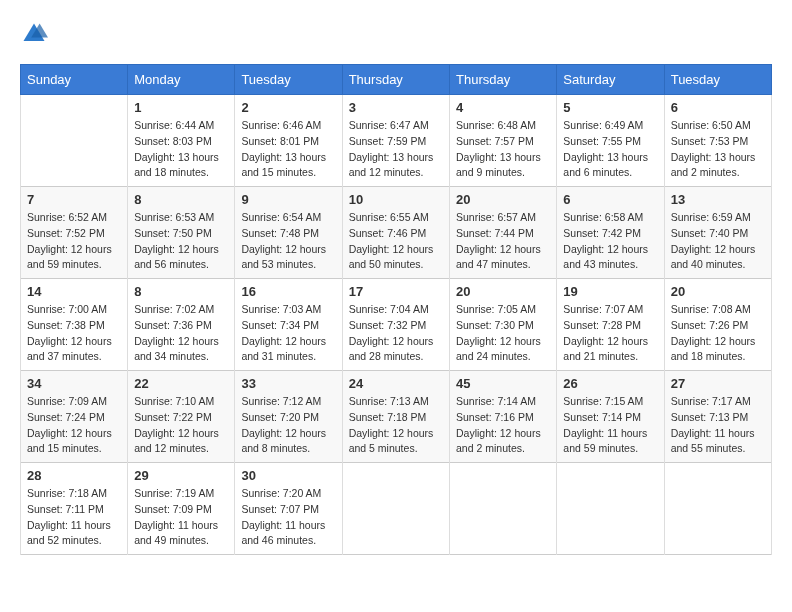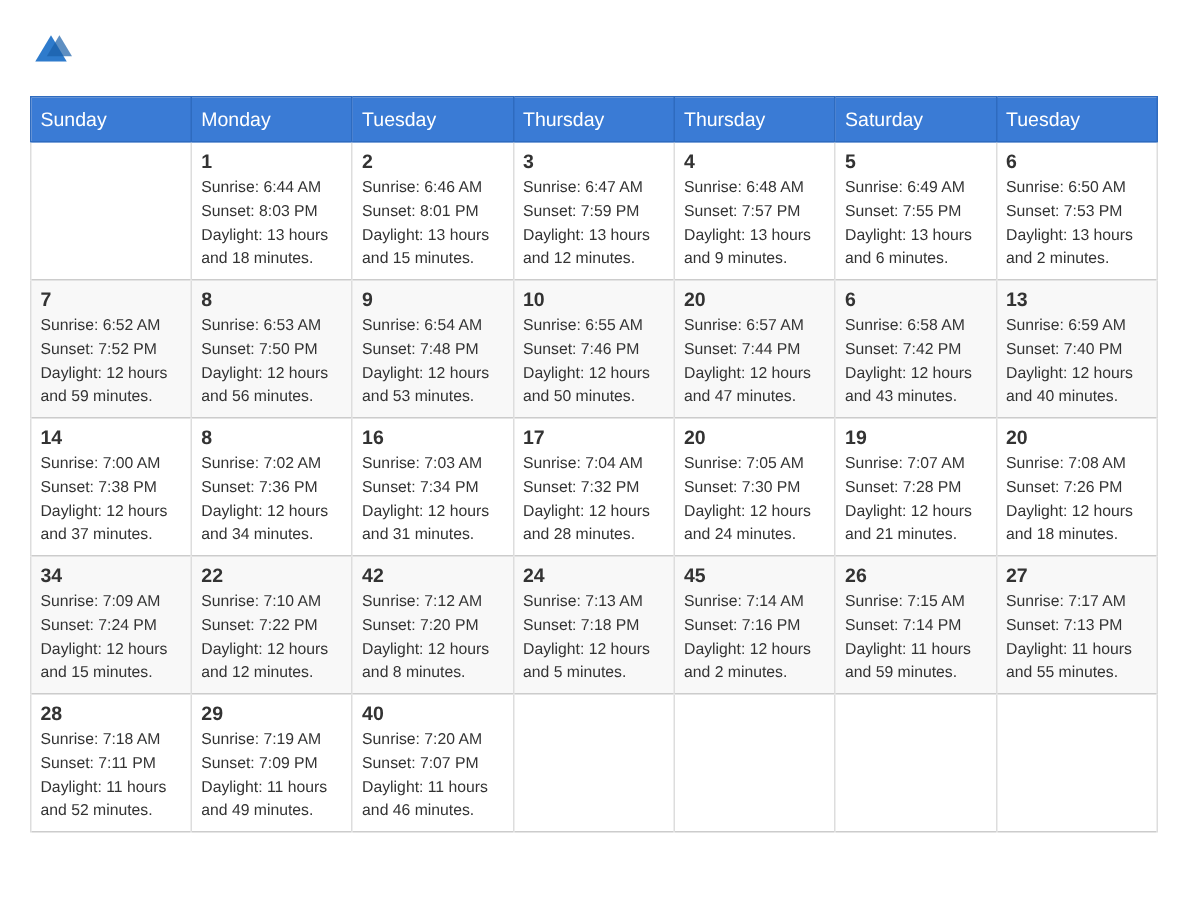--- a/index.html
+++ b/index.html
@@ -213,21 +213,21 @@
       <tr>
         <td>
           <span class="day-number">34</span>
           <div class="day-info">Sunrise: 7:09 AM<br>Sunset: 7:24 PM<br>Daylight: 12 hours and 15 minutes.</div>
         </td>
         <td>
           <span class="day-number">22</span>
           <div class="day-info">Sunrise: 7:10 AM<br>Sunset: 7:22 PM<br>Daylight: 12 hours and 12 minutes.</div>
         </td>
         <td>
-          <span class="day-number">42</span>
+          <span class="day-number">33</span>
           <div class="day-info">Sunrise: 7:12 AM<br>Sunset: 7:20 PM<br>Daylight: 12 hours and 8 minutes.</div>
         </td>
         <td>
           <span class="day-number">24</span>
           <div class="day-info">Sunrise: 7:13 AM<br>Sunset: 7:18 PM<br>Daylight: 12 hours and 5 minutes.</div>
         </td>
         <td>
           <span class="day-number">45</span>
           <div class="day-info">Sunrise: 7:14 AM<br>Sunset: 7:16 PM<br>Daylight: 12 hours and 2 minutes.</div>
         </td>
@@ -243,21 +243,21 @@
       <tr>
         <td>
           <span class="day-number">28</span>
           <div class="day-info">Sunrise: 7:18 AM<br>Sunset: 7:11 PM<br>Daylight: 11 hours and 52 minutes.</div>
         </td>
         <td>
           <span class="day-number">29</span>
           <div class="day-info">Sunrise: 7:19 AM<br>Sunset: 7:09 PM<br>Daylight: 11 hours and 49 minutes.</div>
         </td>
         <td>
-          <span class="day-number">40</span>
+          <span class="day-number">30</span>
           <div class="day-info">Sunrise: 7:20 AM<br>Sunset: 7:07 PM<br>Daylight: 11 hours and 46 minutes.</div>
         </td>
         <td></td>
         <td></td>
         <td></td>
         <td></td>
       </tr>
     </tbody>
 </table>
 

